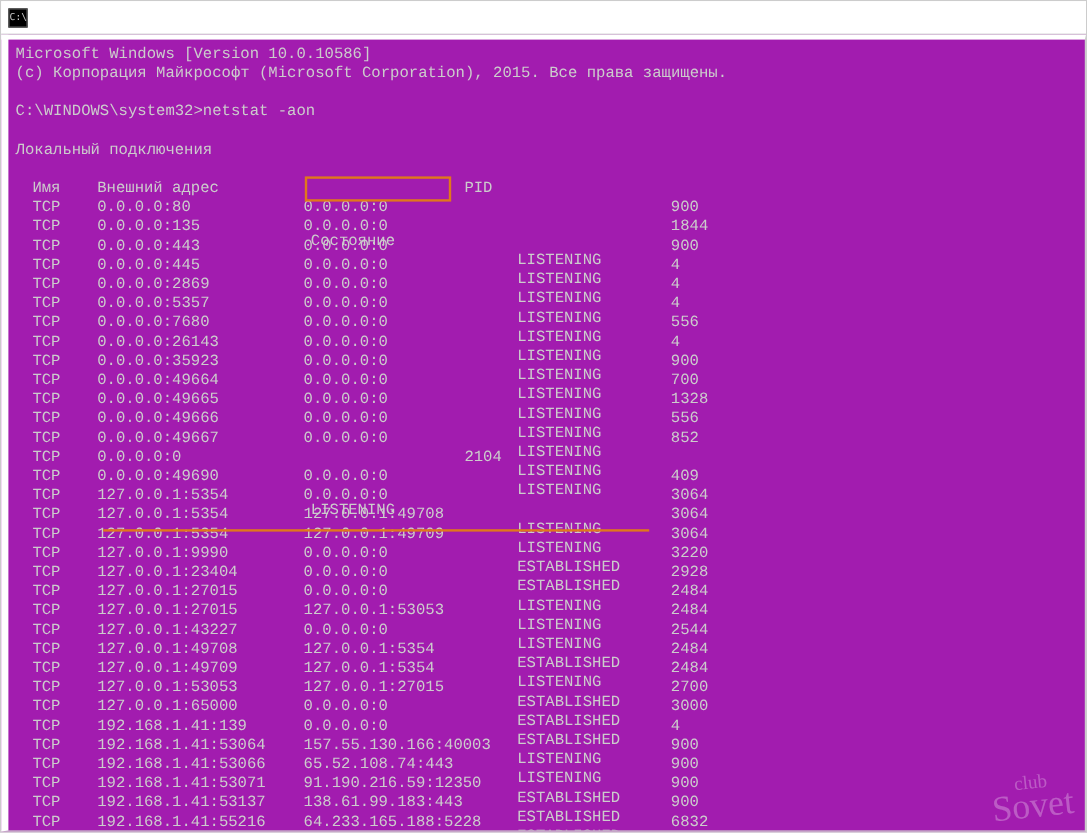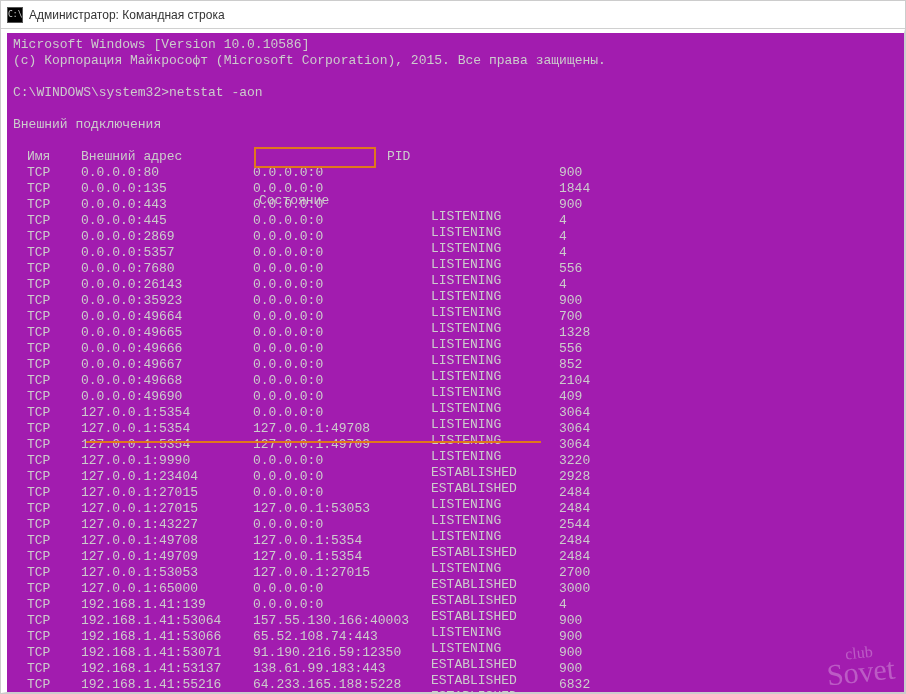--- a/index.html
+++ b/index.html
@@ -106,30 +106,29 @@
   .c-foreign { width: 178px; white-space: pre; }
   .c-state { width: 128px; white-space: pre; margin-top: 44px; }
   .c-pid { white-space: pre; }
 </style>
 </head>
 <body>
 
 <div class="window">
   <div class="titlebar">
     <div class="icon">C:\</div>
-    <span>Администратор: Командная строка</span>
   </div>
 
   <div class="term-area">
     <div class="line">Microsoft Windows [Version 10.0.10586]</div>
     <div class="line">(c) Корпорация Майкрософт (Microsoft Corporation), 2015. Все права защищены.</div>
     <div class="blank"></div>
     <div class="line prompt-line"><span>C:\WINDOWS\system32&gt;</span><span class="command">netstat -aon</span></div>
     <div class="blank"></div>
-    <div class="line">Внешний подключения</div>
+    <div class="line">Локальный подключения</div>
     <div class="blank"></div>
 
     <div class="ns-row">
       <span class="c-lead"> </span>
       <span class="c-proto">Имя</span>
       <span class="c-foreign">Внешний адрес</span>
       <span class="c-state">Состояние</span>
       <span class="c-pid">PID</span>
     </div>
 
@@ -234,21 +233,20 @@
           <span class="c-lead"> </span>
           <span class="c-proto">TCP</span>
           <span class="c-local">0.0.0.0:49667</span>
           <span class="c-foreign">0.0.0.0:0</span>
           <span class="c-state">LISTENING</span>
           <span class="c-pid">852</span>
         </div>
         <div class="ns-row">
           <span class="c-lead"> </span>
           <span class="c-proto">TCP</span>
-          <span class="c-local">0.0.0.0:49668</span>
           <span class="c-foreign">0.0.0.0:0</span>
           <span class="c-state">LISTENING</span>
           <span class="c-pid">2104</span>
         </div>
         <div class="ns-row">
           <span class="c-lead"> </span>
           <span class="c-proto">TCP</span>
           <span class="c-local">0.0.0.0:49690</span>
           <span class="c-foreign">0.0.0.0:0</span>
           <span class="c-state">LISTENING</span>

